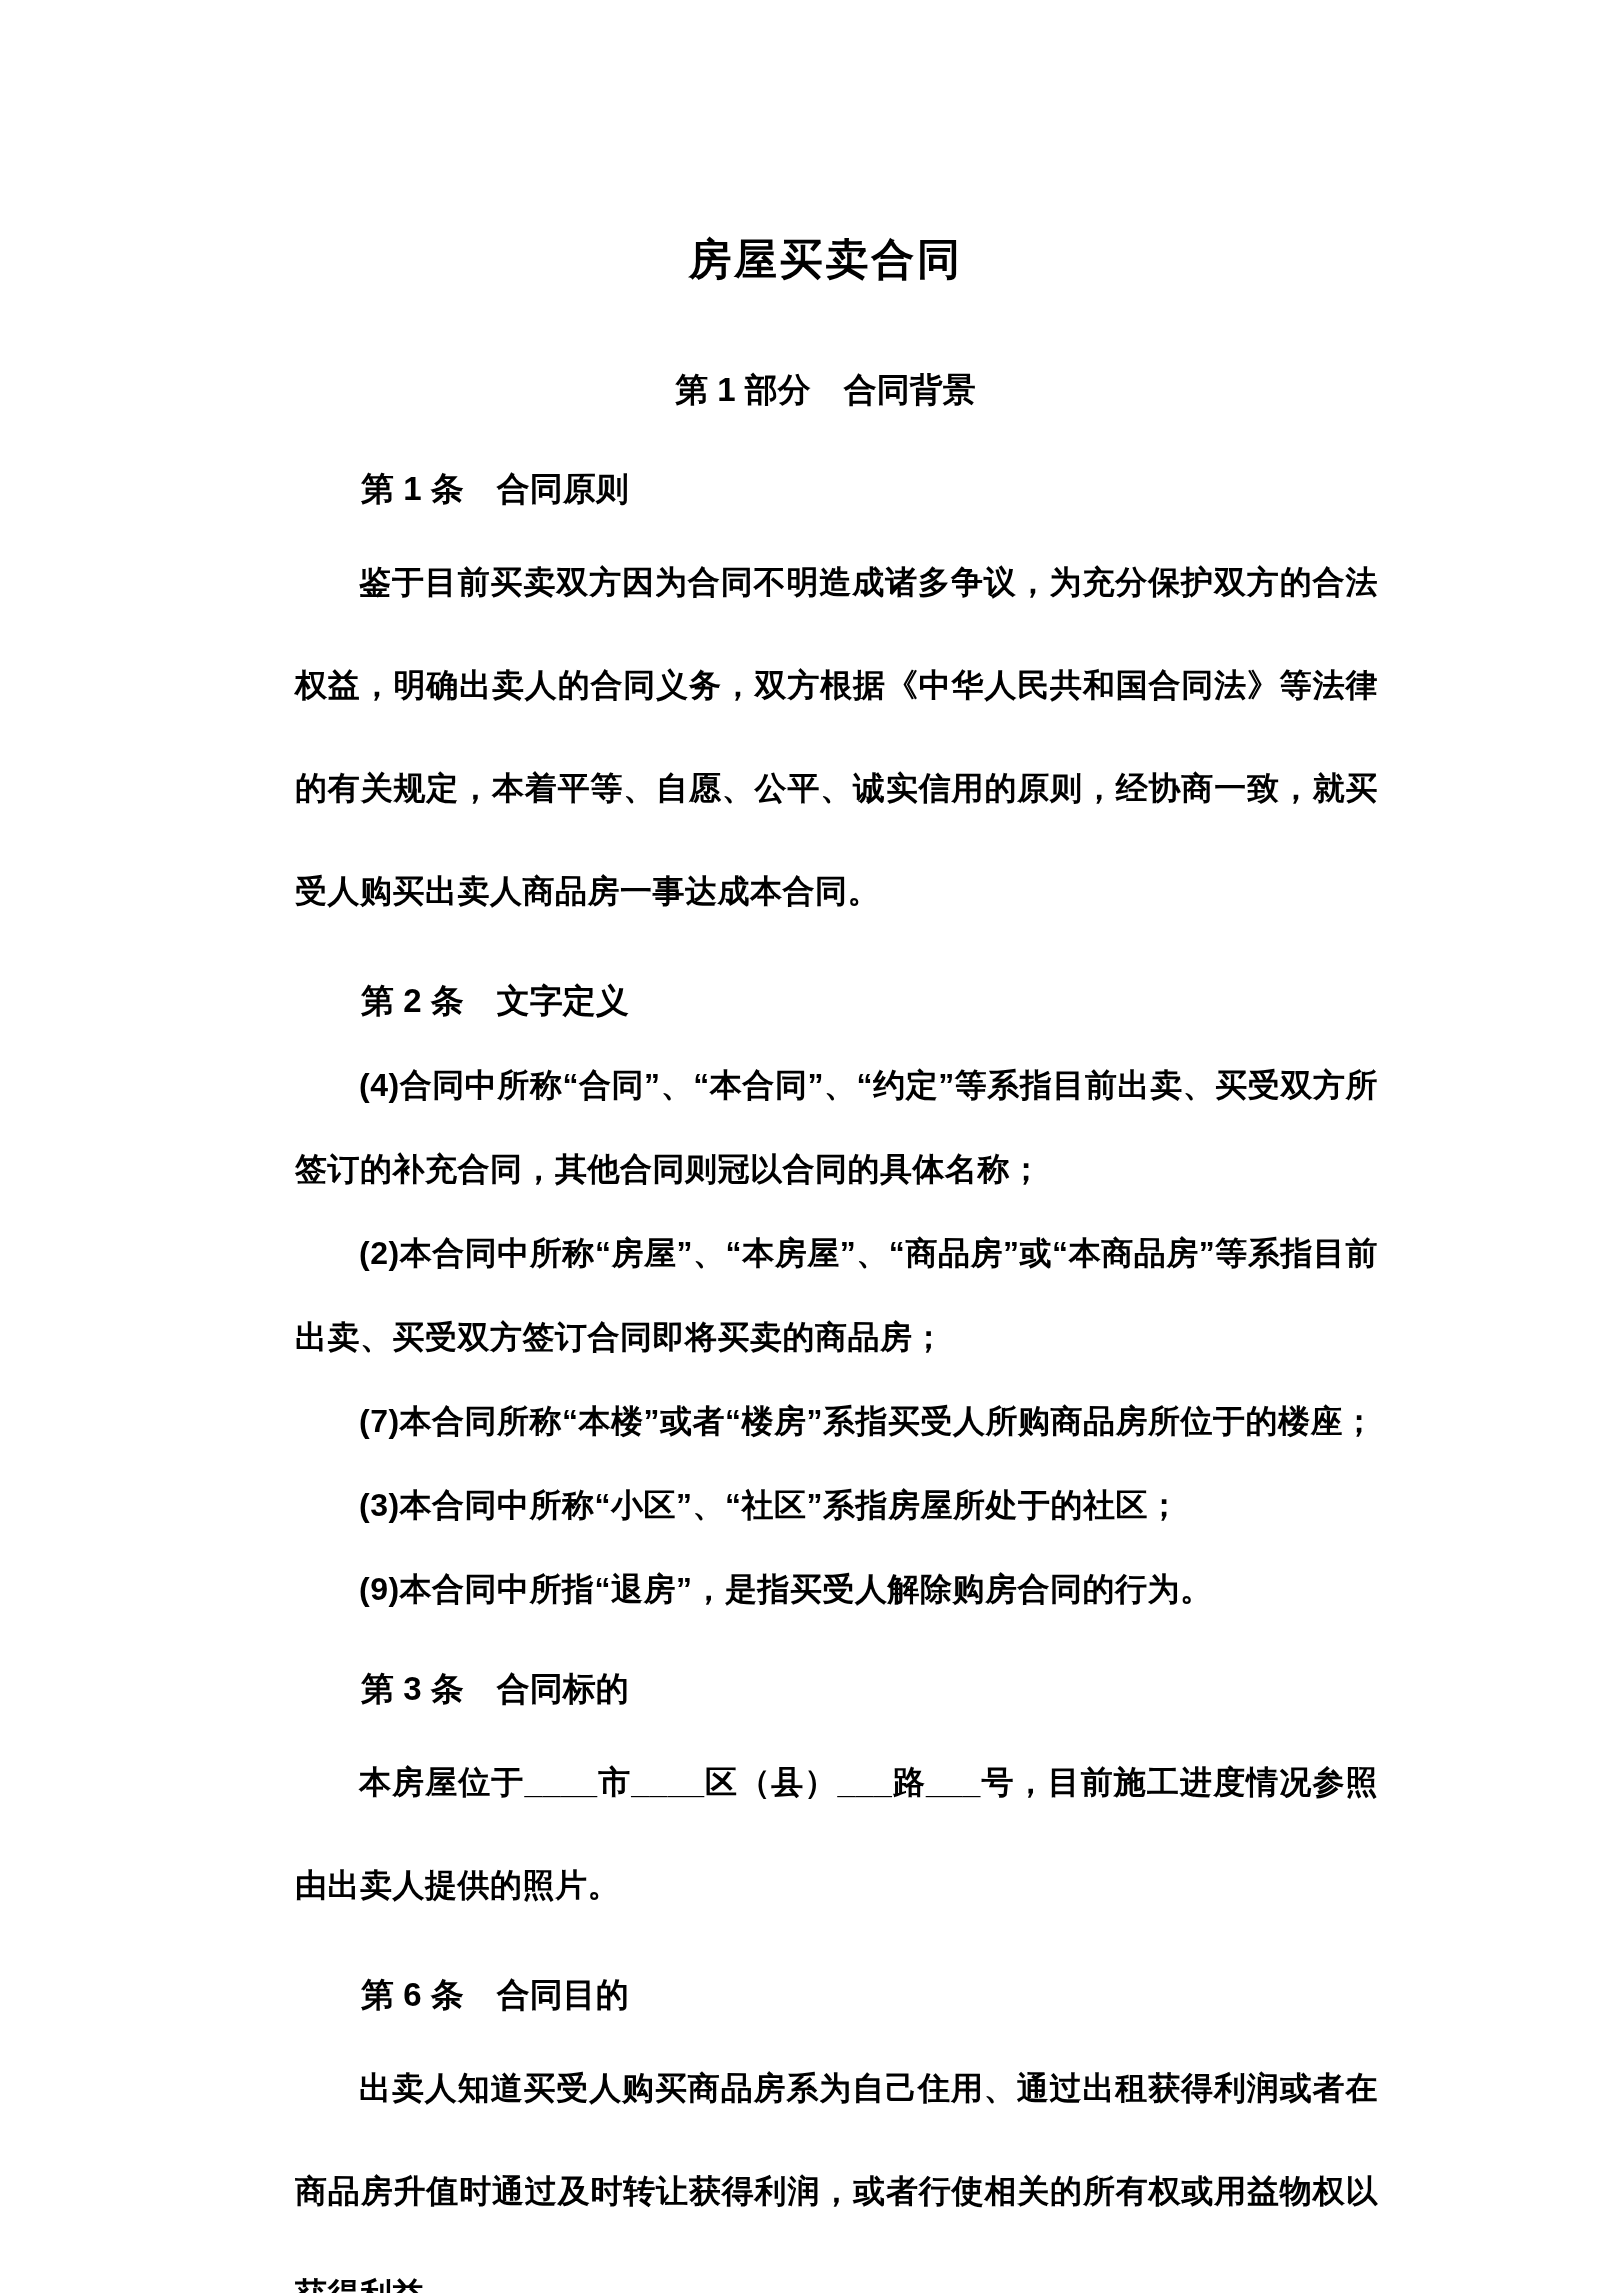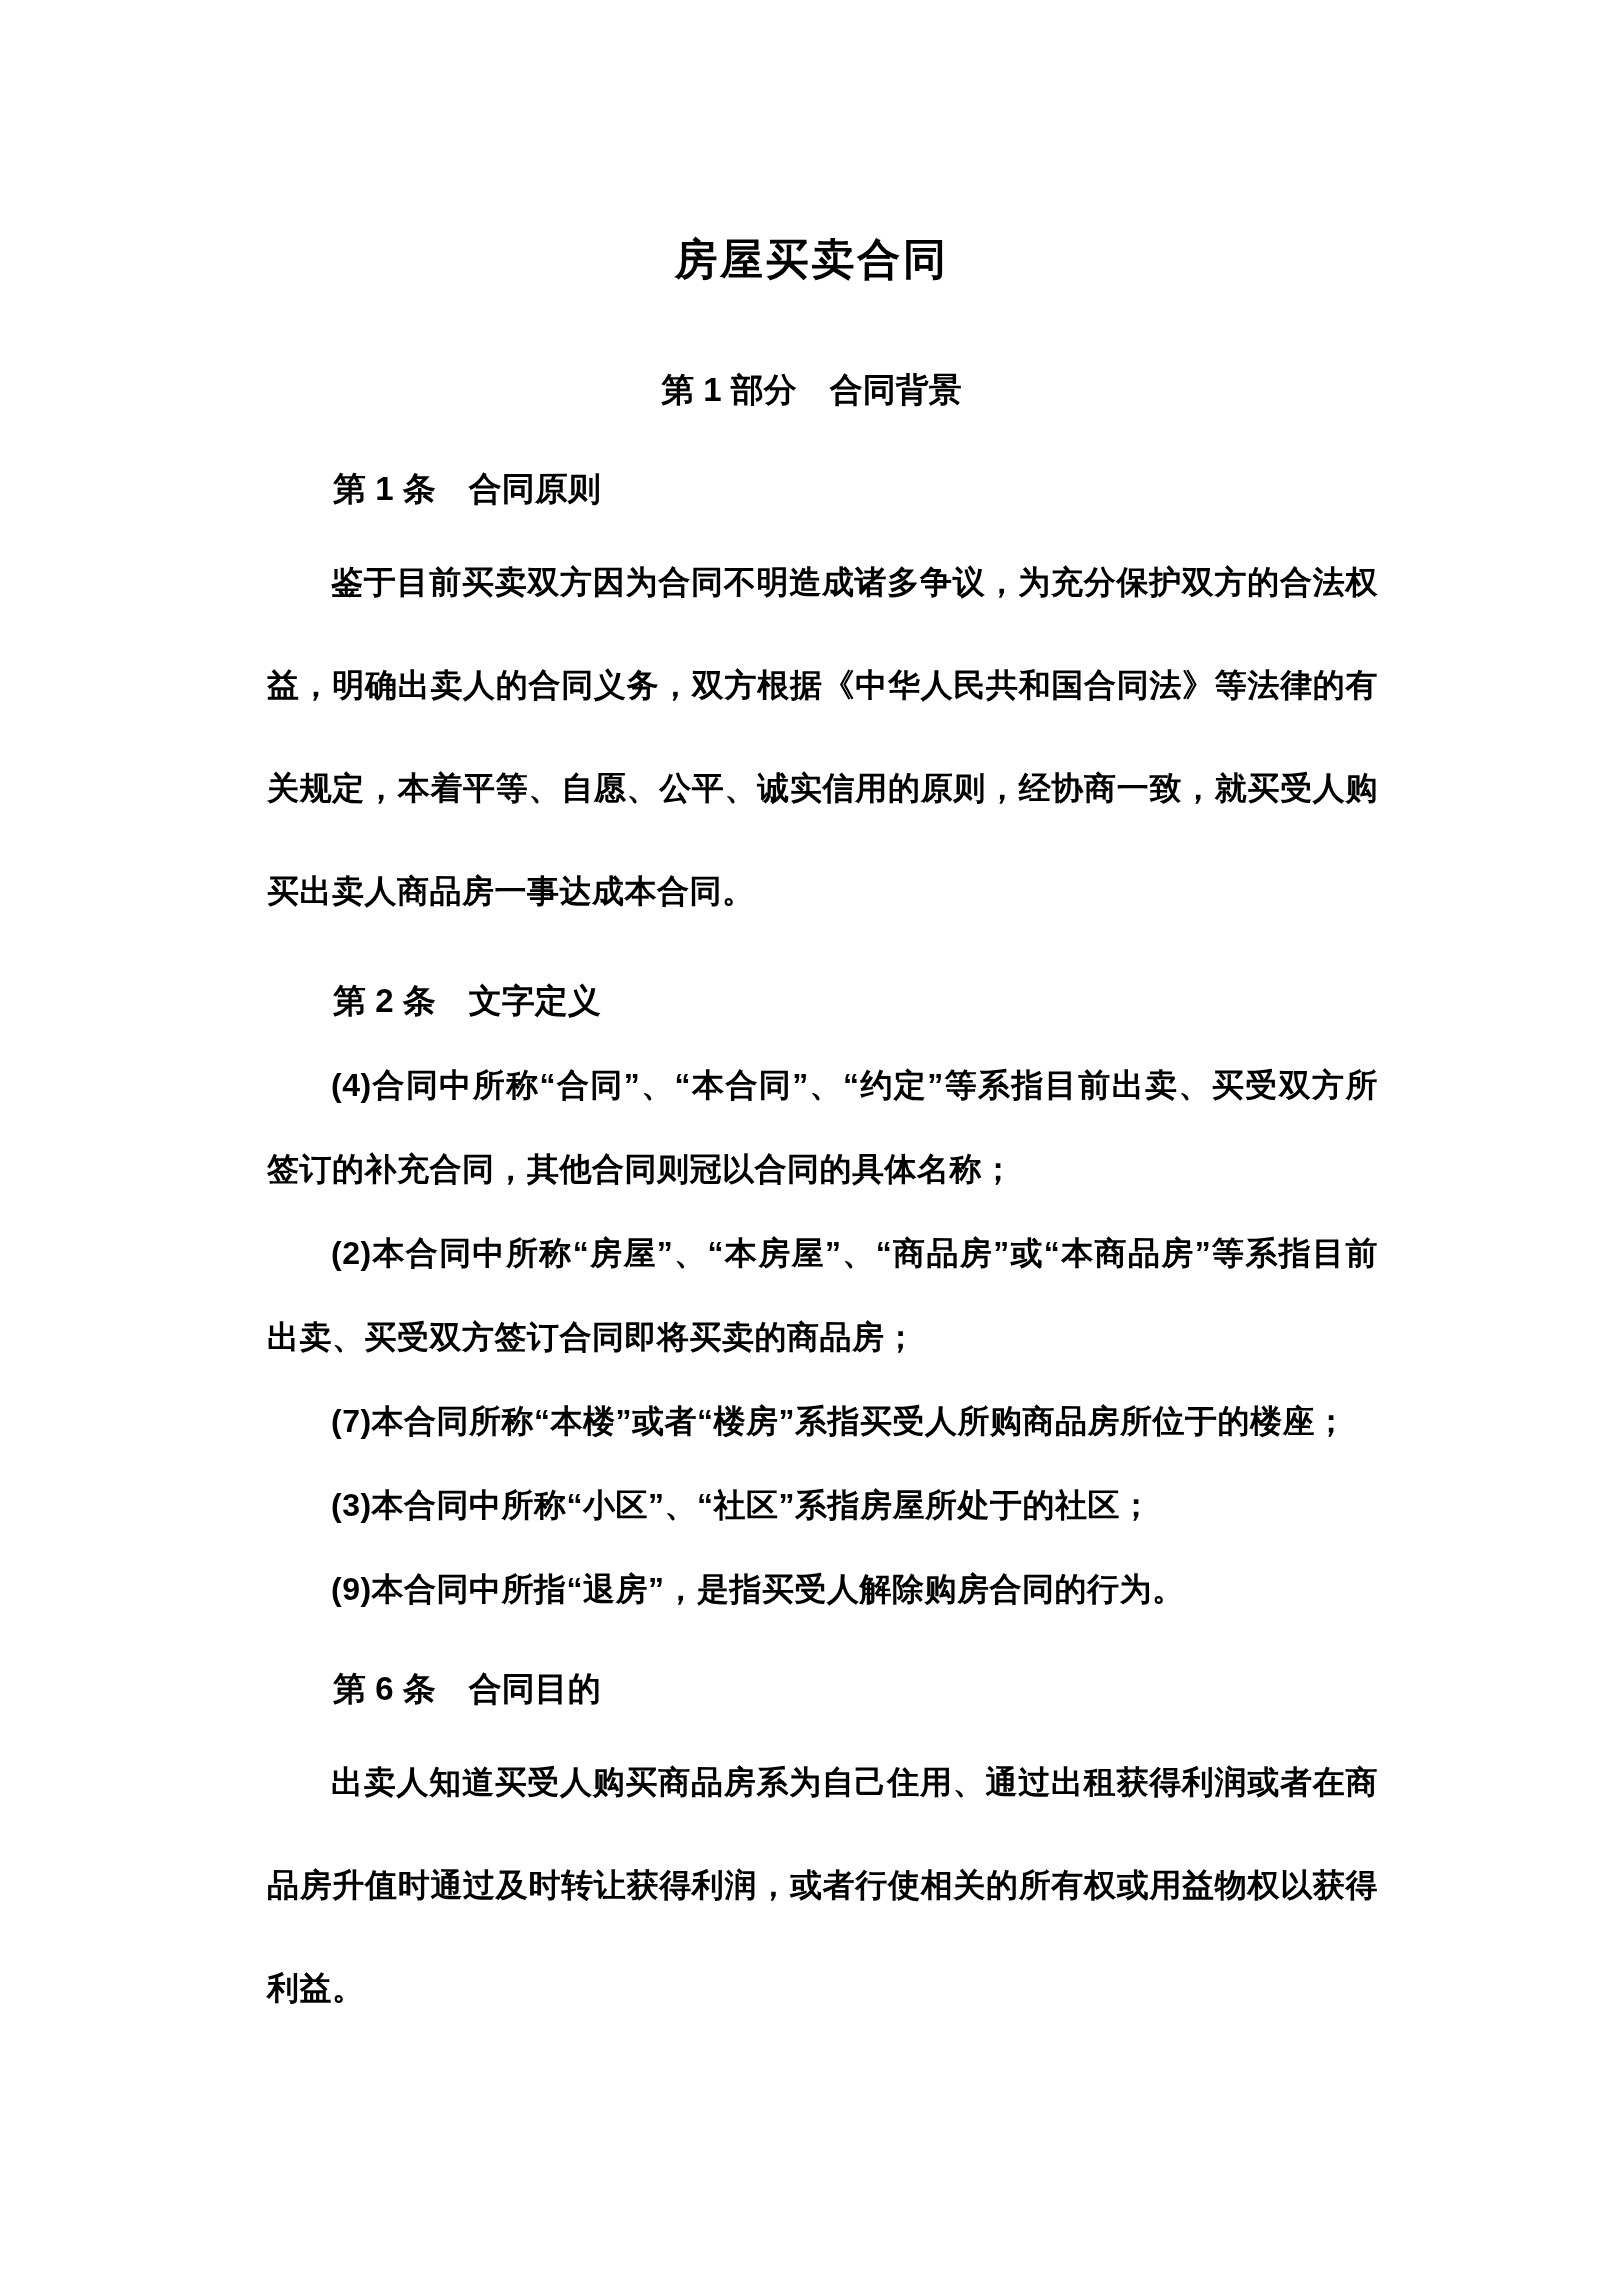--- a/index.html
+++ b/index.html
@@ -9,20 +9,21 @@
   }
   .page {
     position: relative;
     width: 1623px;
     height: 2294px;
     background: #ffffff;
     color: #000000;
     font-family: "Liberation Sans", sans-serif;
     overflow: hidden;
     box-sizing: border-box;
+    padding-left: 28px;
   }
   .doc-title {
     margin: 0;
     padding-top: 229px;
     text-align: center;
     font-size: 43px;
     font-weight: 700;
     letter-spacing: 2.7px;
     line-height: 60px;
   }
@@ -76,20 +77,24 @@
 
     <section>
       <h3 class="article-heading">第 2 条　文字定义</h3>
       <p class="para">(4)合同中所称“合同”、“本合同”、“约定”等系指目前出卖、买受双方所签订的补充合同，其他合同则冠以合同的具体名称；</p>
       <p class="para">(2)本合同中所称“房屋”、“本房屋”、“商品房”或“本商品房”等系指目前出卖、买受双方签订合同即将买卖的商品房；</p>
       <p class="para">(7)本合同所称“本楼”或者“楼房”系指买受人所购商品房所位于的楼座；</p>
       <p class="para">(3)本合同中所称“小区”、“社区”系指房屋所处于的社区；</p>
       <p class="para">(9)本合同中所指“退房”，是指买受人解除购房合同的行为。</p>
     </section>
 
+    <section>
+      <h3 class="article-heading">第 3 条　合同标的</h3>
+      <p class="para para-wide">本房屋位于____市____区（县）___路___号，目前施工进度情况参照由出卖人提供的照片。</p>
+    </section>
 
     <section>
       <h3 class="article-heading">第 6 条　合同目的</h3>
       <p class="para para-wide">出卖人知道买受人购买商品房系为自己住用、通过出租获得利润或者在商品房升值时通过及时转让获得利润，或者行使相关的所有权或用益物权以获得利益。</p>
     </section>
 
   </div>
 </div>
 
 

